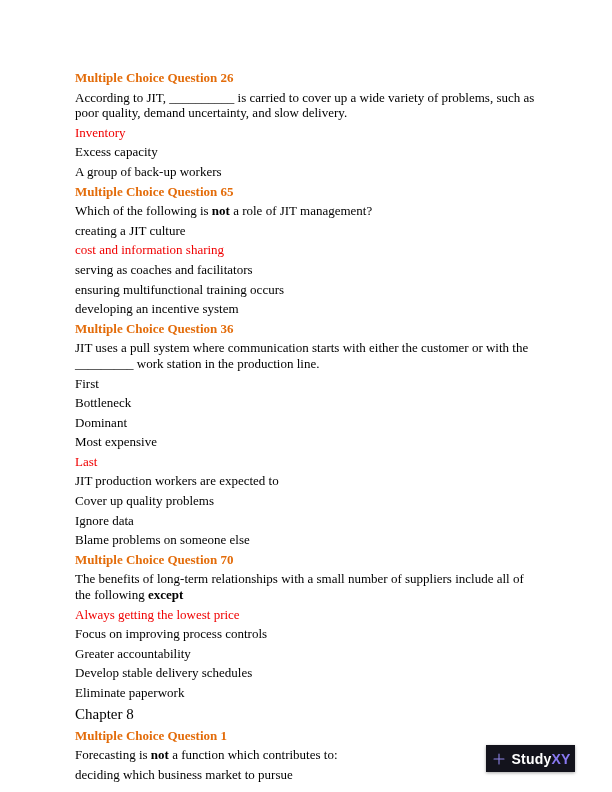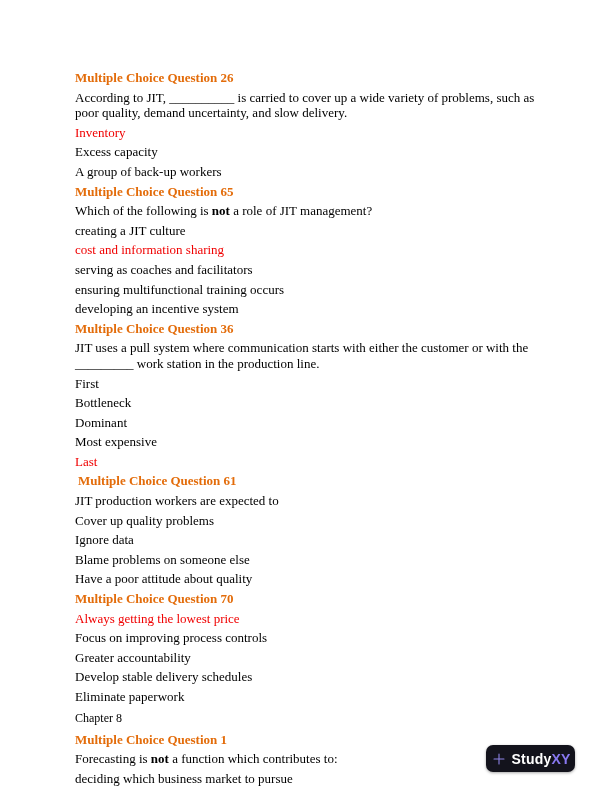--- a/index.html
+++ b/index.html
@@ -25,33 +25,33 @@
   p { margin: 4px; line-height: 15.6px; }
   .qheader {
     color: #E36C0A;
     font-weight: bold;
   }
   .qheader.indent { padding-left: 3px; }
   .qtext b { font-weight: bold; }
   .opt { color: #000000; }
   .opt.red { color: #F00000; }
   .chapter {
-    font-size: 12px;
+    font-size: 15px;
     line-height: 19px;
     margin-top: 4px;
     margin-bottom: 1px;
   }
   .badge {
     position: absolute;
     left: 486px;
     top: 745px;
     width: 89px;
     height: 27px;
     background: #13131C;
-    border-radius: 7px;
+    border-radius: 0;
     display: flex;
     align-items: center;
     justify-content: center;
     gap: 5px;
     box-shadow: 0 1px 3px rgba(0,0,0,0.35);
   }
   .plus-svg {
     width: 16px;
     height: 16px;
     stroke: #8F85E8;
@@ -97,30 +97,29 @@
     <p class="qheader">Multiple Choice Question 36</p>
     <p class="qtext"><span>JIT uses a pull system where communication starts with either the customer or with the _________ work station in the production line.</span><b></b><span></span></p>
     <p class="opt">First</p>
     <p class="opt">Bottleneck</p>
     <p class="opt">Dominant</p>
     <p class="opt">Most expensive</p>
     <p class="opt red">Last</p>
   </section>
 
   <section>
-    <p class="qheader indent">Multiple Choice Question 61</p>
     <p class="qtext"><span>JIT production workers are expected to</span><b></b><span></span></p>
     <p class="opt">Cover up quality problems</p>
     <p class="opt">Ignore data</p>
     <p class="opt">Blame problems on someone else</p>
-    <p class="opt">Have a poor attitude about quality</p>
   </section>
 
   <section>
     <p class="qheader">Multiple Choice Question 70</p>
+    <p class="qtext"><span>The benefits of long-term relationships with a small number of suppliers include all of the following </span><b>except</b><span></span></p>
     <p class="opt red">Always getting the lowest price</p>
     <p class="opt">Focus on improving process controls</p>
     <p class="opt">Greater accountability</p>
     <p class="opt">Develop stable delivery schedules</p>
     <p class="opt">Eliminate paperwork</p>
   </section>
 
   <p class="chapter">Chapter 8</p>
 
   <section>

